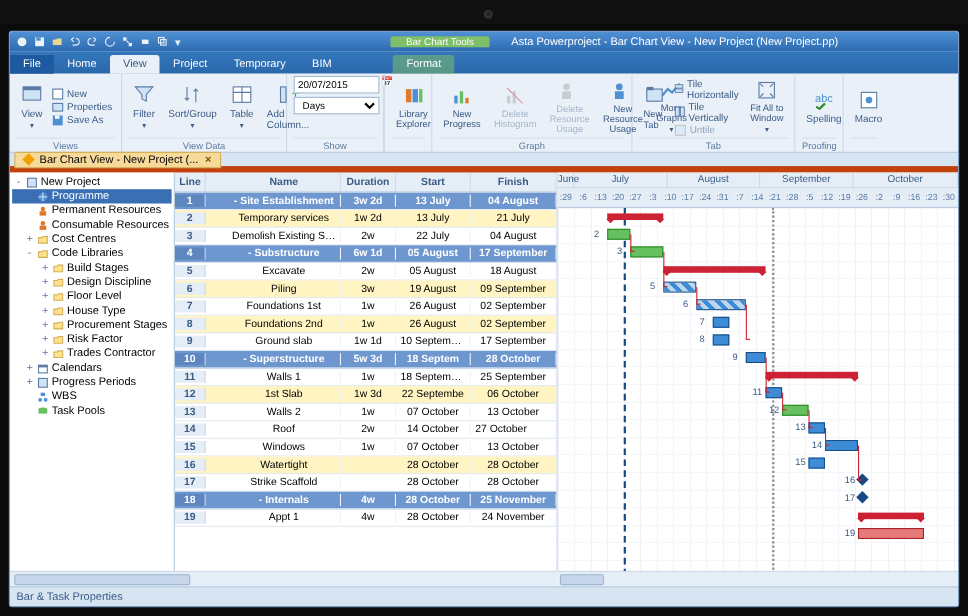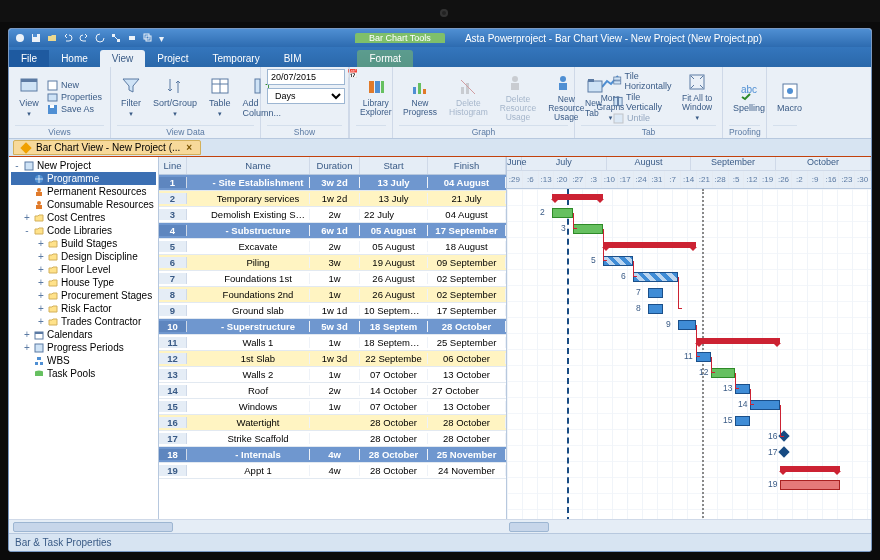--- a/index.html
+++ b/index.html
@@ -22,35 +22,35 @@
   .group { border-right:1px solid #cfd9e8; padding:2px 6px 0 6px; display:flex; flex-direction:column; justify-content:space-between; }
   .group-body { display:flex; align-items:center; gap:4px; flex:1; }
   .group-label { text-align:center; font-size:8.5px; color:#5b7aa3; border-top:1px solid #d4dfec; padding:1px 0; }
   .btn { display:flex; flex-direction:column; align-items:center; gap:2px; padding:2px 4px; cursor:pointer; }
   .btn .ic { width:20px; height:20px; }
   .smalllist { display:flex; flex-direction:column; gap:1px; }
   .smalllist .item { display:flex; align-items:center; gap:3px; font-size:9px; cursor:pointer; }
   .smalllist .ic { width:11px; height:11px; }
   .datebox { width:78px; height:16px; border:1px solid #9db6d2; background:#fff; font-size:9px; padding:0 3px; }
   .selbox { width:78px; height:16px; border:1px solid #9db6d2; background:#fff; font-size:9px; padding:0 3px; }
-  .doc-tabs { height:18px; background:#d7e4f2; border-bottom:1px solid #c2410c; display:flex; align-items:center; font-size:10px; }
+  .doc-tabs { height:18px; background:#d7e4f2; border-bottom:6px solid #c2410c; display:flex; align-items:center; font-size:10px; }
   .doc-tab { background:#f7d99a; border:1px solid #d3b05a; padding:1px 8px; margin-left:4px; border-radius:2px 2px 0 0; display:flex; align-items:center; gap:6px; cursor:pointer;}
   .doc-tab .diamond { width:8px; height:8px; background:#f0a000; transform:rotate(45deg); }
   .doc-tab .x { font-weight:bold; color:#7a5400; cursor:pointer; }
   .workarea { position:absolute; top:128px; left:0; right:0; bottom:18px; display:flex; background:#fff; }
   .sidebar { width:150px; border-right:1px solid #b7c8de; font-size:10px; overflow:hidden; background:#fff; }
   .tree { padding:2px; }
   .tree-row { display:flex; align-items:center; gap:3px; padding:1px 0 1px 2px; white-space:nowrap; cursor:pointer; }
   .tree-row.sel { background:#3b6fb3; color:#fff; }
   .tw { width:8px; text-align:center; color:#5b7aa3; }
   .ticon { width:10px; height:10px; }
   .indent1 { padding-left:12px; }
   .indent2 { padding-left:26px; }
   .grid { width:348px; border-right:1px solid #b7c8de; font-size:9.5px; overflow:hidden; display:flex; flex-direction:column; }
-  .ghead { display:flex; background:#e5edf6; border-bottom:1px solid #b7c8de; }
+  .ghead { display:flex; background:#e5edf6; border-bottom:1px solid #b7c8de;font-weight:bold; }
   .ghead div { border-right:1px solid #cfd9e8; padding:3px 4px; color:#3a5b86; text-align:center; }
   .c-line { width:28px; }
   .c-name { flex:1; text-align:center;margin-left:20px; }
   .c-dur  { width:50px; }
   .c-start{ width:68px; }
   .c-fin  { width:78px; }
   .gbody { flex:1; overflow:hidden; }
   .gr { display:flex; height:16px; border-bottom:1px solid #e2e9f1; align-items:center; }
   .gr > div { border-right:1px solid #eef2f8; padding:0 4px; overflow:hidden; white-space:nowrap; text-overflow:ellipsis; }
   .rownum { width:28px; background:#e5edf6; text-align:center; font-weight:bold; color:#3a5b86; border-right:1px solid #cfd9e8 !important;}
@@ -538,21 +538,21 @@
     <div class="rownum">2</div>
     <div class="c-name" style="flex:1">Temporary services</div>
     <div class="c-dur" style="text-align:center">1w 2d</div>
     <div class="c-start" style="text-align:center">13 July</div>
     <div class="c-fin" style="text-align:center">21 July</div>
             </div>
             <div class="gr ">
     <div class="rownum">3</div>
     <div class="c-name" style="flex:1">Demolish Existing Structure</div>
     <div class="c-dur" style="text-align:center">2w</div>
-    <div class="c-start" style="text-align:left">22 July</div>
+    <div class="c-start" style="text-align:center">22 July</div>
     <div class="c-fin" style="text-align:center">04 August</div>
             </div>
             <div class="gr sum">
     <div class="rownum">4</div>
     <div class="c-name" style="flex:1"><b style="color:#fff">-</b> Substructure</div>
     <div class="c-dur" style="text-align:center">6w 1d</div>
     <div class="c-start" style="text-align:center">05 August</div>
     <div class="c-fin" style="text-align:center">17 September</div>
             </div>
             <div class="gr ">

